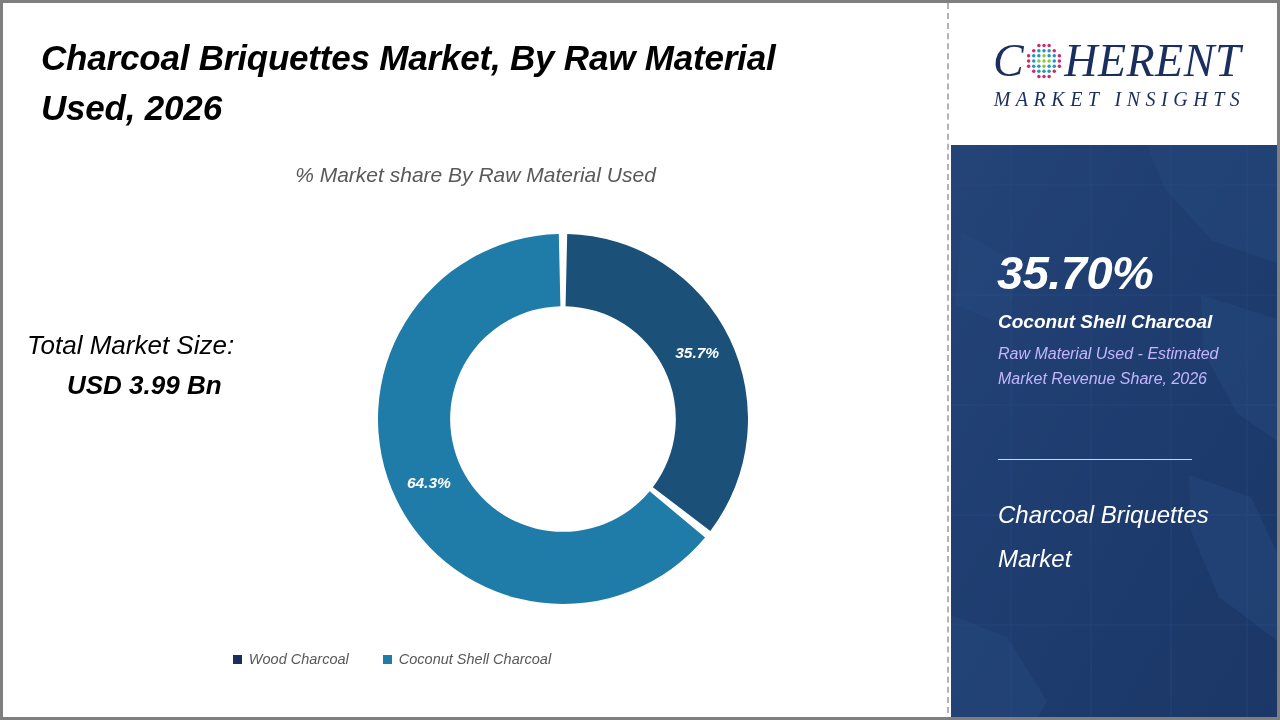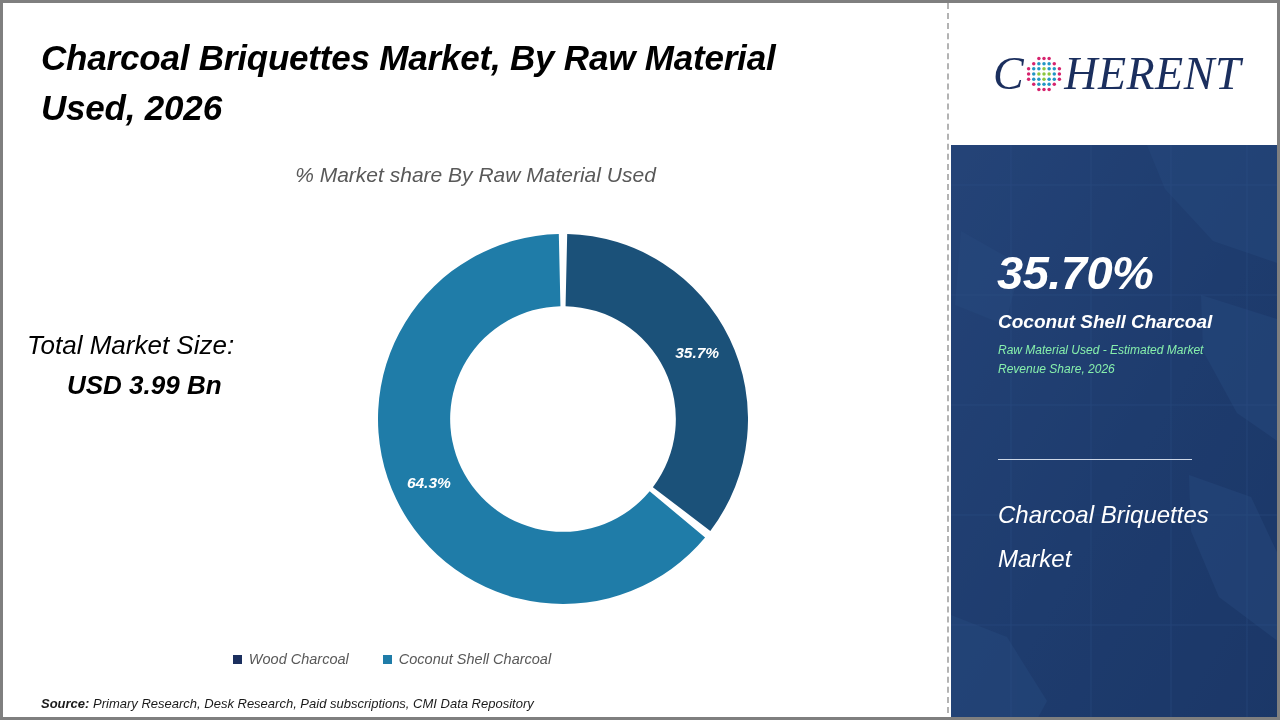--- a/index.html
+++ b/index.html
@@ -213,22 +213,22 @@
     top: 166px;
     font-size: 19px;
     font-weight: bold;
     color: #ffffff;
   }
   #stat-description {
     position: absolute;
     left: 47px;
     top: 196px;
     width: 250px;
-    font-size: 12px;
-    color: #86efac;
+    font-size: 16px;
+    color: #c4b5fd;
     line-height: 1.58;
   }
   #panel-rule {
     position: absolute;
     left: 47px;
     top: 314px;
     width: 194px;
     height: 0;
     border-top: 1px solid #cdd7e6;
   }
@@ -273,23 +273,20 @@
       <div class="legend-item">
         <span class="legend-swatch" style="background:#1b2f5e"></span>
         <span>Wood Charcoal</span>
       </div>
       <div class="legend-item">
         <span class="legend-swatch" style="background:#1f7ca8"></span>
         <span>Coconut Shell Charcoal</span>
       </div>
     </div>
 
-    <div id="source-note">
-      <span id="source-label">Source:</span><span> Primary Research, Desk Research, Paid subscriptions, CMI Data Repository</span>
-    </div>
   </div>
 
   <div id="vertical-divider"></div>
 
   <div id="right-panel">
 
     <div id="logo-area">
       <div id="logo-wordmark">
         <span>C</span>
         <svg id="logo-globe" viewBox="0 0 100 100">
@@ -328,20 +325,21 @@
               <circle cx="50" cy="77" r="4.6" fill="#2196c4"></circle>
               <circle cx="63.5" cy="77" r="4.6" fill="#2196c4"></circle>
               <circle cx="77" cy="77" r="4.6" fill="#d6246e"></circle>
               <circle cx="36.5" cy="90.5" r="4.6" fill="#d6246e"></circle>
               <circle cx="50" cy="90.5" r="4.6" fill="#d6246e"></circle>
               <circle cx="63.5" cy="90.5" r="4.6" fill="#d6246e"></circle>
             </g>
         </svg>
         <span>HERENT</span>
       </div>
+      <div id="logo-tagline">MARKET INSIGHTS</div>
     </div>
 
     <div id="blue-panel">
       <svg id="panel-texture" viewBox="0 0 332 578" preserveAspectRatio="none">
         <defs>
           <linearGradient id="texGrad" x1="0" y1="0" x2="1" y2="1">
             <stop offset="0%" stop-color="#2a4a80"></stop>
             <stop offset="55%" stop-color="#1e3c6e"></stop>
             <stop offset="100%" stop-color="#1a3463"></stop>
           </linearGradient>

